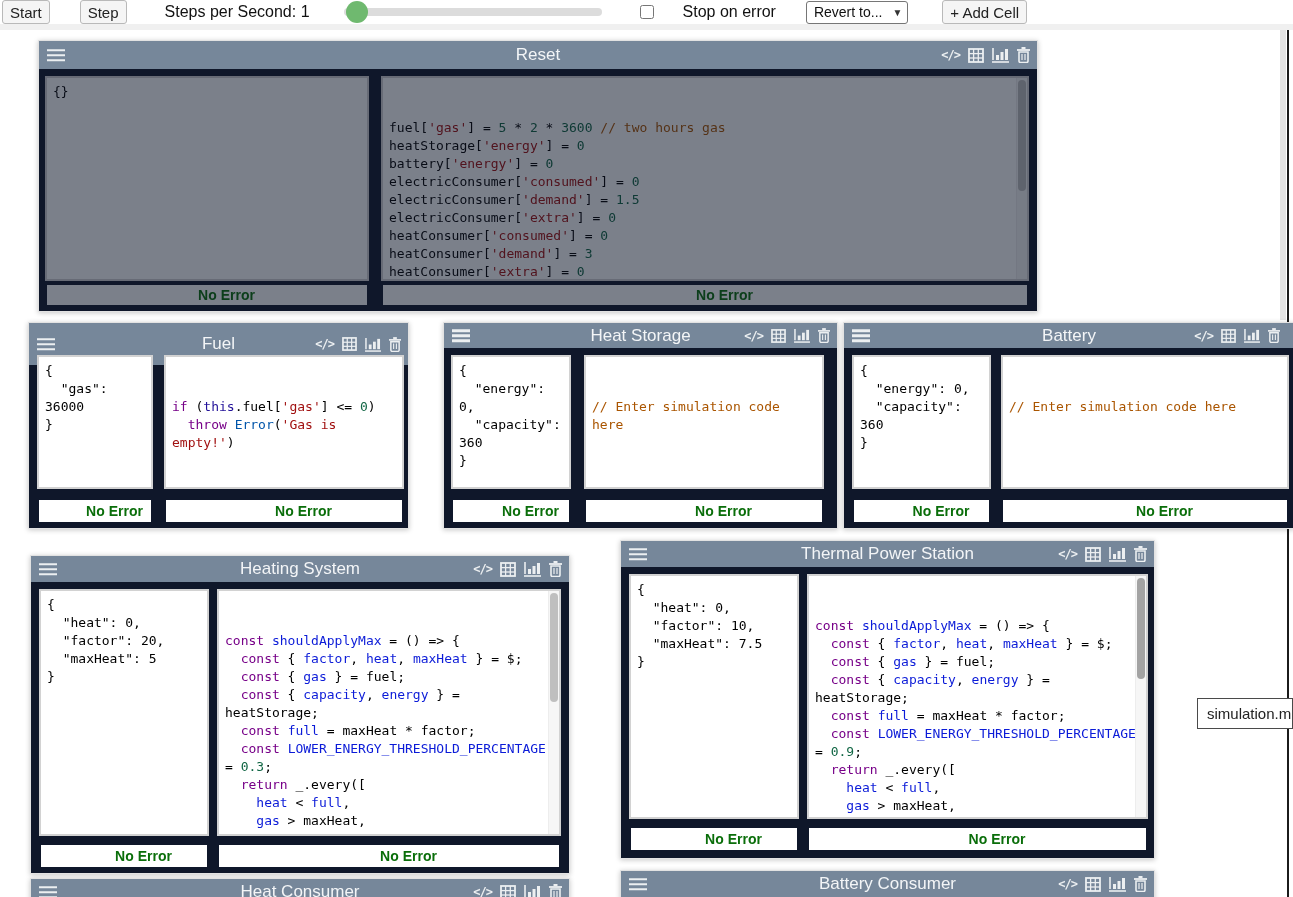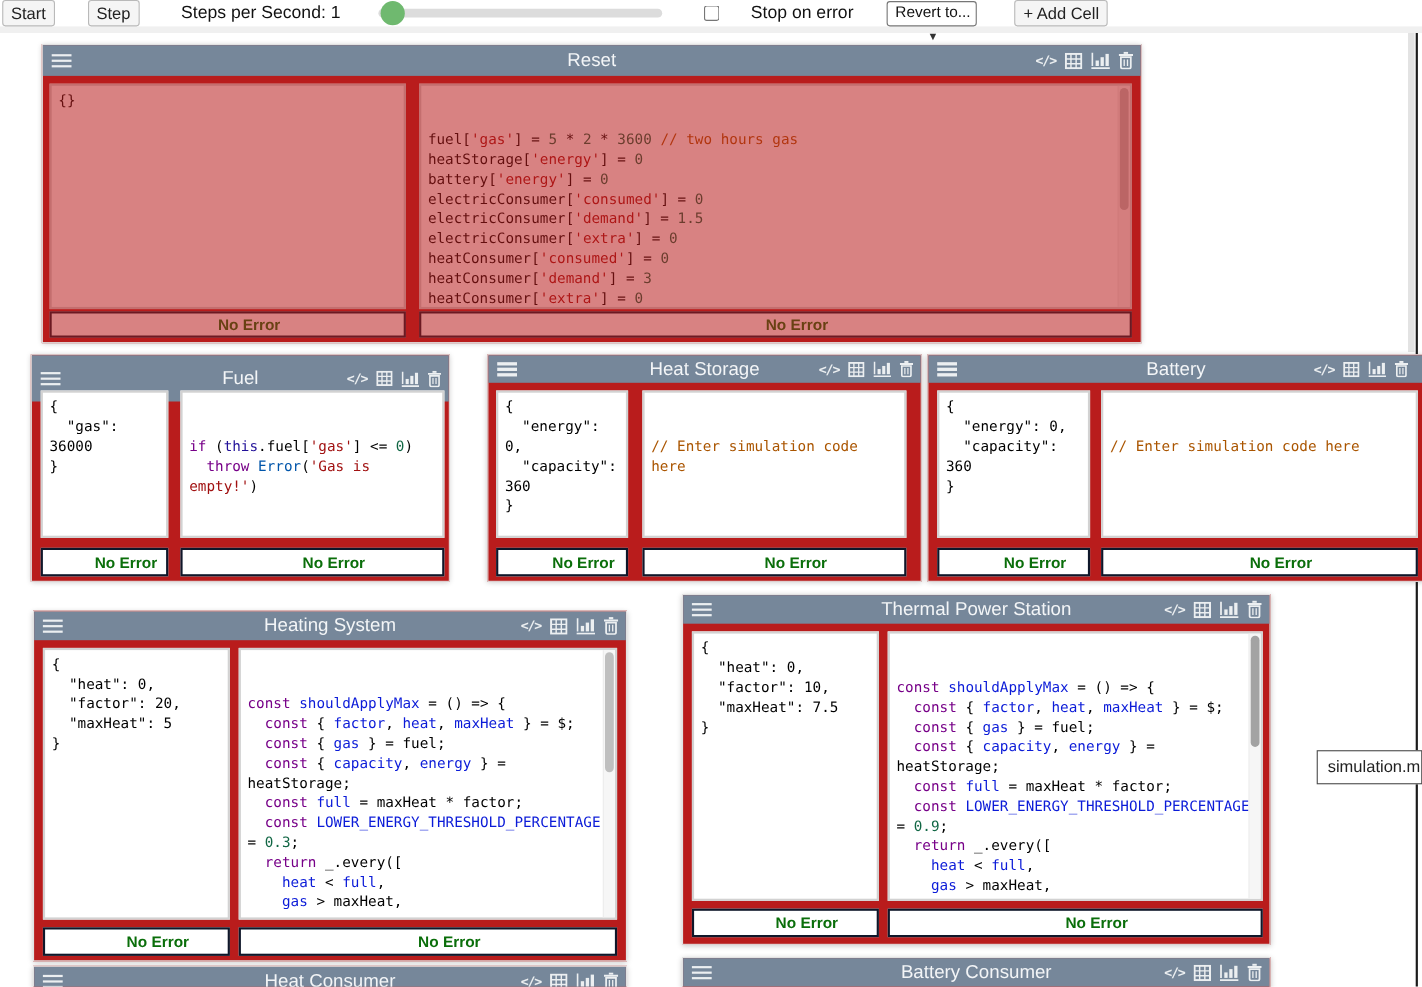--- a/index.html
+++ b/index.html
@@ -16,25 +16,25 @@
             padding:2px 7px; height:24px; cursor:pointer; }
   .tb-label { font-size:16px; color:#111; margin-left:14px; }
   .slider { position:relative; width:258px; height:22px; margin-left:10px; }
   .slider .track { position:absolute; left:0; right:0; top:7px; height:8px;
                    background:#dcdcdc; border-radius:4px; }
   .slider .handle { position:absolute; left:2px; top:0px; width:22px; height:22px;
                     border-radius:50%; background:var(--accent-green,#6fb96f); }
   .cb { margin-left:14px; width:14px; height:14px; }
   .select { display:flex; align-items:center; margin-left:6px; height:23px;
             border:1px solid #767676; border-radius:3px; background:#fff;
-            font-size:14px; color:#111; padding:0 5px 0 7px; gap:10px;flex-direction:column; }
+            font-size:14px; color:#111; padding:0 5px 0 7px; gap:10px; }
   .select .caret { font-size:10px; color:#333; }
 
   
-  .cell { position:absolute; background:#b91c1c; border:1px solid #e2e2e2;
+  .cell { position:absolute; background:#0f172a; border:1px solid #e2e2e2;
           box-shadow:0 1px 5px rgba(0,0,0,.22); }
   .cell-header { position:absolute; left:0; top:0; right:0; height:26px;
                  background:var(--header-bg,#76879a); }
   .cell-header.tall { height:28px; }
   .hamburger { position:absolute; left:8px; top:50%; transform:translateY(-50%);
                width:18px; cursor:grab; }
   .hamburger i { display:block; height:2.5px; background:#eceff1; margin:2.5px 0; }
   .cell-title { position:absolute; left:0; right:0; top:0; bottom:0;
                 display:flex; align-items:center; justify-content:center;
                 font-size:17px; color:#f3f5f7; pointer-events:none; }
@@ -70,21 +70,21 @@
             border:2px solid #0f172a; color:var(--status-green,#0a6e0a);
             font-size:14px; font-weight:bold; display:flex;
             align-items:center; justify-content:center;padding-left:39px; }
   .faded { opacity:.45; }
 
   
   .edge-band { position:absolute; left:1280px; top:0; width:6px; height:320px;
                background:#e3e3e3; z-index:0; }
   .window-edge { position:absolute; left:1287px; top:0; width:2px; height:897px;
                  background:#1b1b1b; z-index:0; }
-  .tooltip { position:absolute; left:1197px; top:682px; width:96px; height:31px;
+  .tooltip { position:absolute; left:1197px; top:698px; width:96px; height:31px;
              background:#fff; border:1px solid #4a4a4a; z-index:6;
              font-size:15px; color:#222; line-height:29px; padding-left:9px;
              overflow:hidden; white-space:nowrap; }
   .cell { z-index:1; }
 </style>
 </head>
 <body>
 
 <div id="stage">
 

